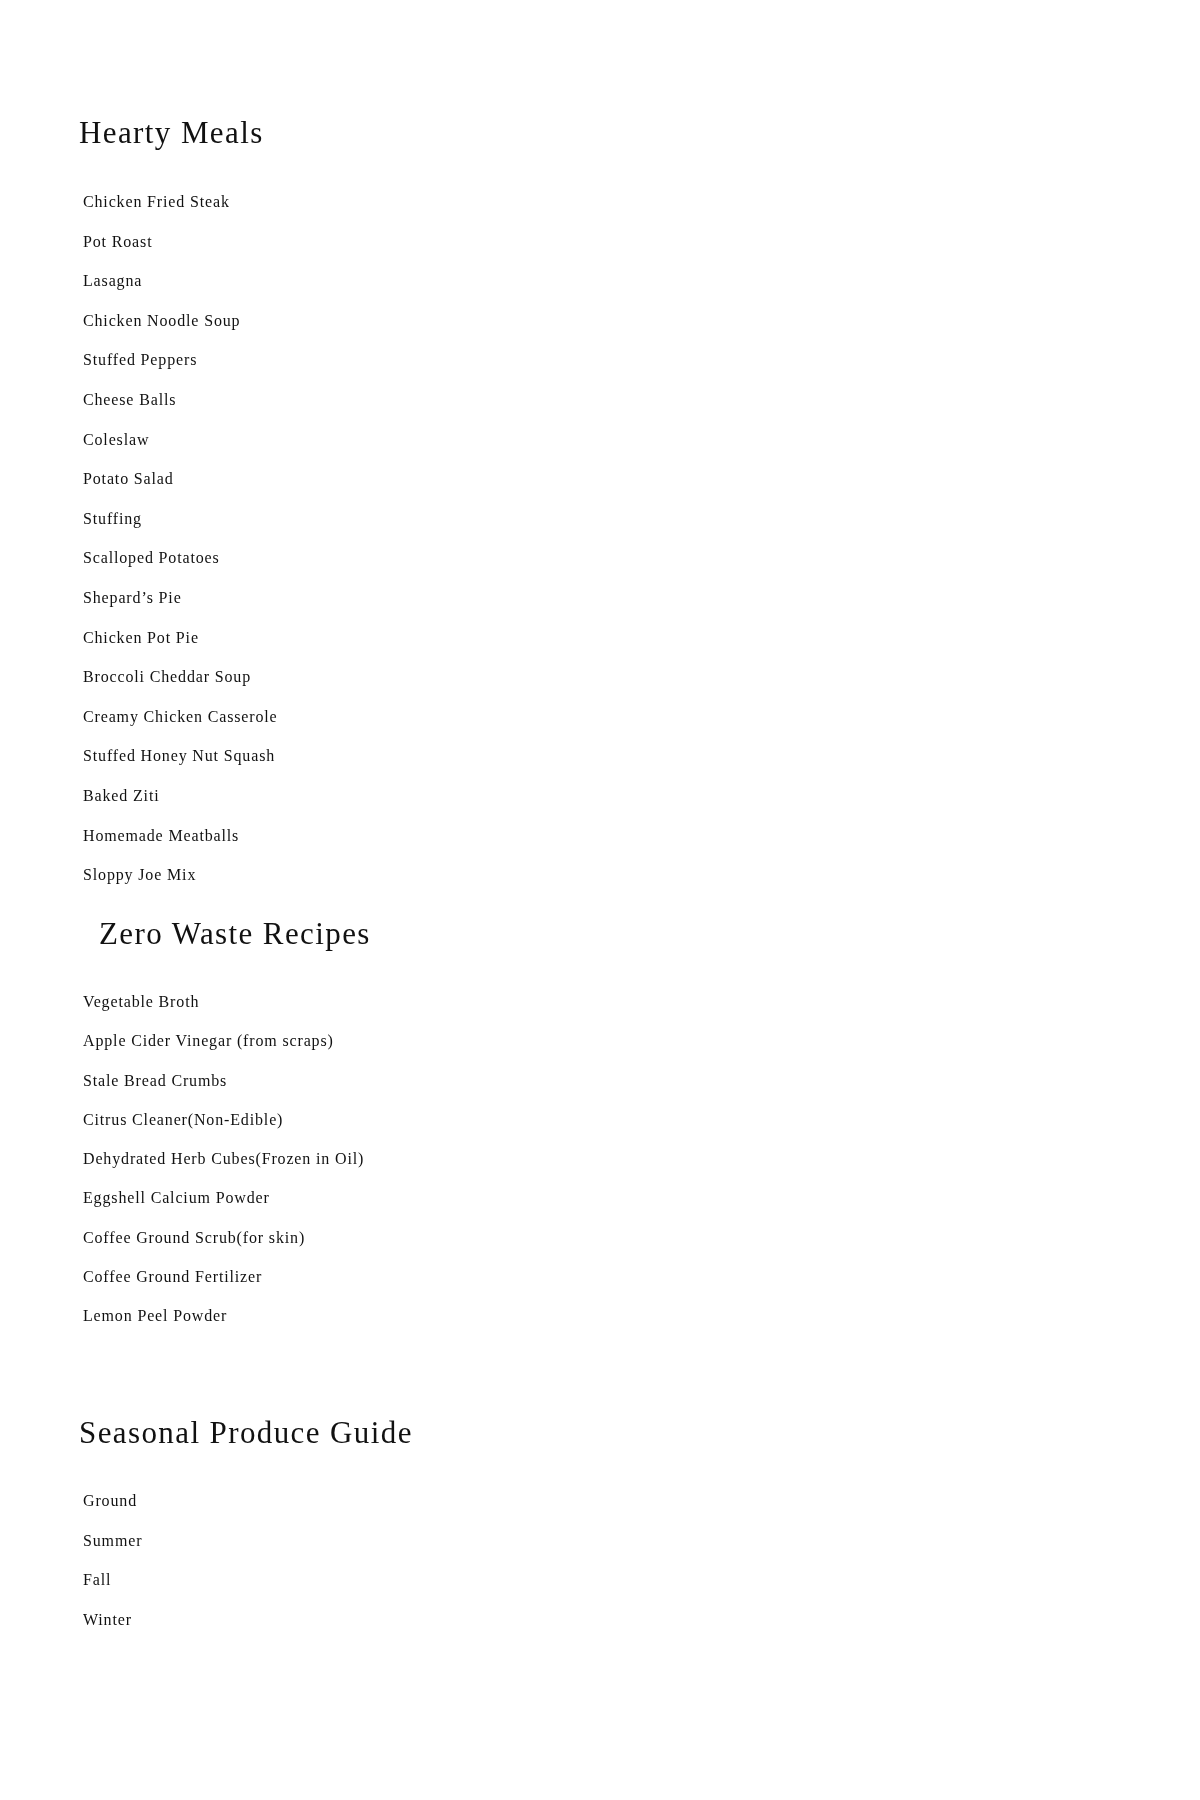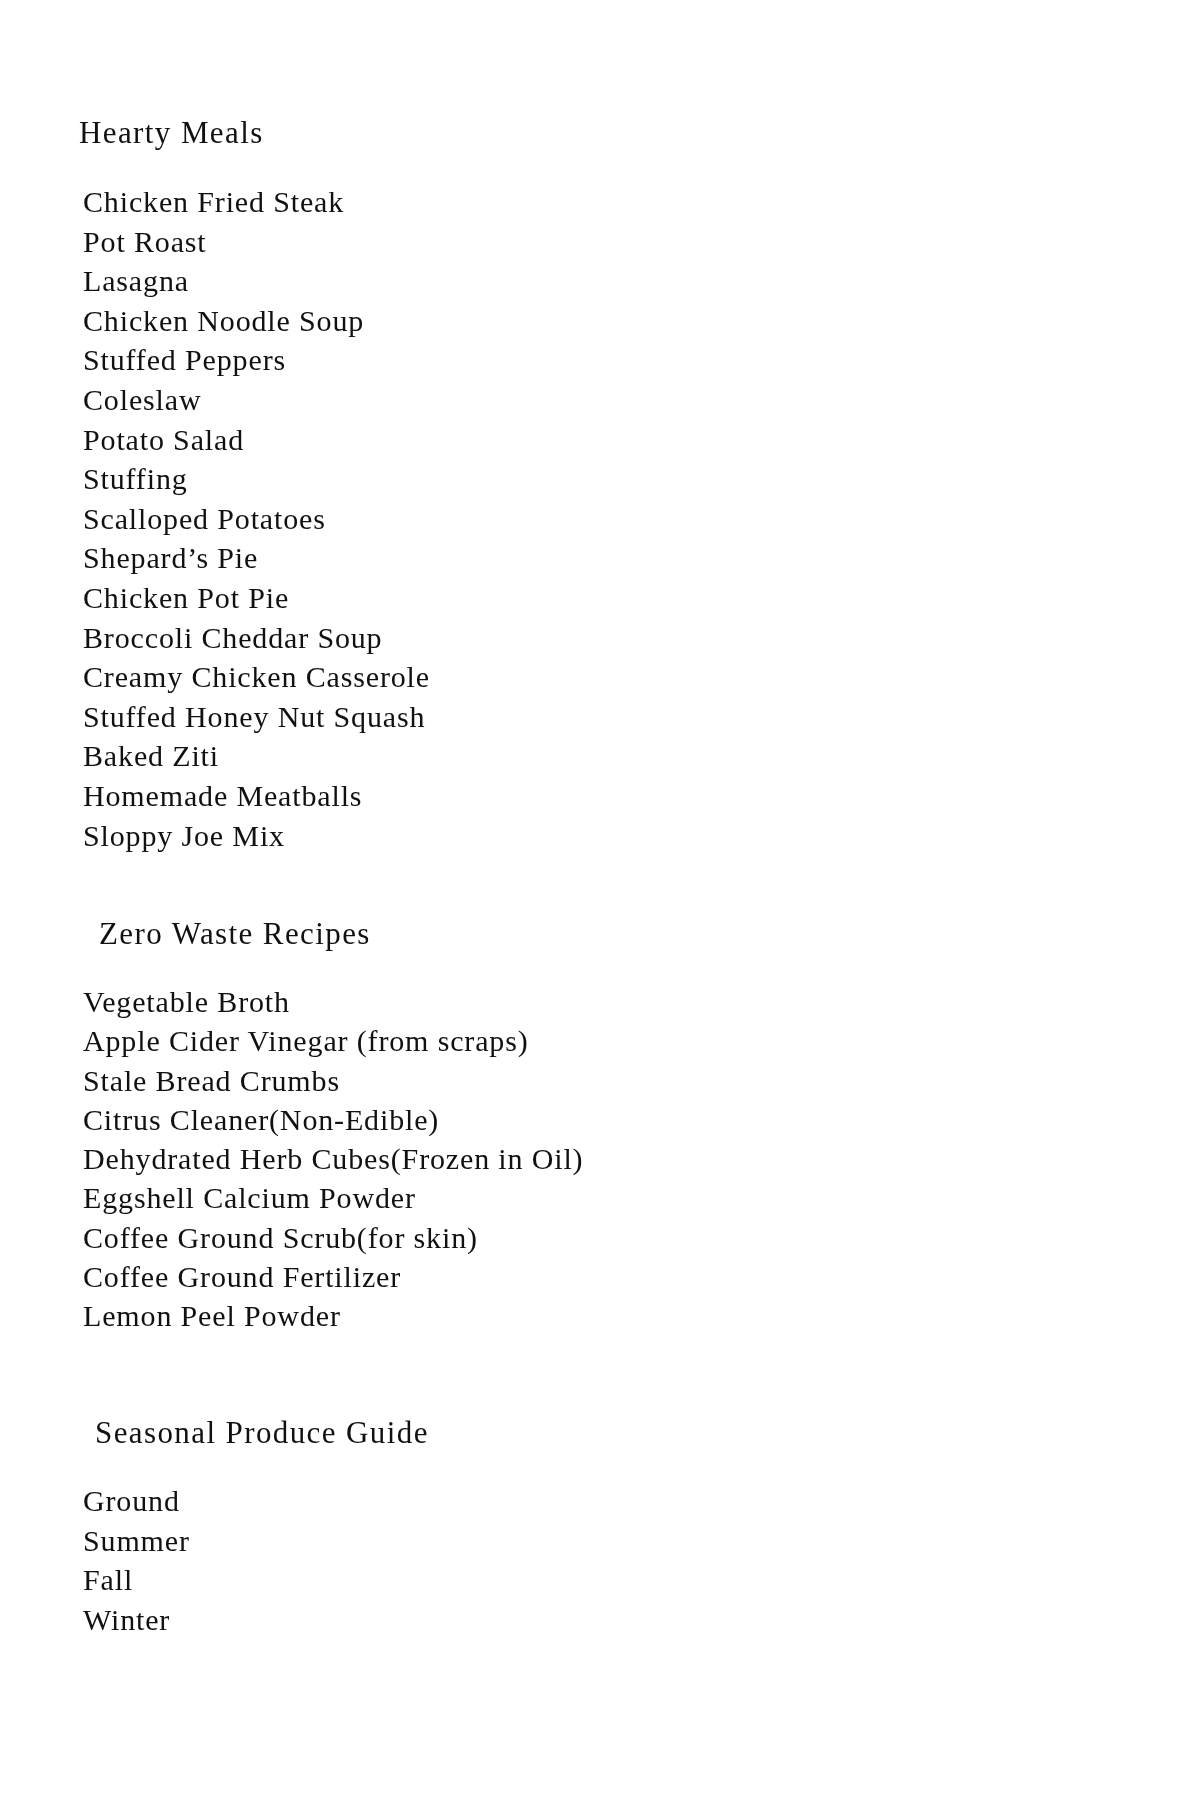--- a/index.html
+++ b/index.html
@@ -3,43 +3,44 @@
   <meta charset="utf-8">
   <style>
     html, body { margin: 0; padding: 0; background: #ffffff; }
     body { width: 1200px; height: 1800px; position: relative; overflow: hidden;
            font-family: "Liberation Serif", "DejaVu Serif", serif; color: #111111; }
     .page { position: absolute; left: 8px; top: 0; width: 1200px; height: 1800px; }
     .section { position: absolute; left: 0; width: 600px; }
     .heading { position: absolute; left: 71px; margin: 0; font-weight: normal;
                font-size: 31px; letter-spacing: 1.4px; line-height: 36px; white-space: nowrap; }
     .list { position: absolute; left: 75px; margin: 0; padding: 0; list-style: none; }
-    .list li { font-size: 30px; letter-spacing: 0.85px; line-height: 39.6px; height: 39.6px; white-space: nowrap; }
+    .list li { font-size: 16px; letter-spacing: 0.85px; line-height: 39.6px; height: 39.6px; white-space: nowrap; }
     #sec-hearty { top: 0; }
     #sec-hearty .heading { top: 115px; }
     #sec-hearty .list { top: 182px; }
     #sec-zero .heading { top: 916px; margin-left: 20px; }
     #sec-zero .list { top: 982px; }
     #sec-zero .list li { line-height: 39.3px; height: 39.3px; }
-    #sec-season .heading { top: 1415px; margin-left: 16px; }
+    #sec-season .heading { top: 1415px; }
     #sec-season .list { top: 1481px; }
   </style>
 </head>
 <body>
 
 <div class="page">
 
   <section class="section" id="sec-hearty">
     <h2 class="heading">Hearty Meals</h2>
     <ul class="list">
       <li>Chicken Fried Steak</li>
       <li>Pot Roast</li>
       <li>Lasagna</li>
       <li>Chicken Noodle Soup</li>
       <li>Stuffed Peppers</li>
+      <li>Cheese Balls</li>
       <li>Coleslaw</li>
       <li>Potato Salad</li>
       <li>Stuffing</li>
       <li>Scalloped Potatoes</li>
       <li>Shepard’s Pie</li>
       <li>Chicken Pot Pie</li>
       <li>Broccoli Cheddar Soup</li>
       <li>Creamy Chicken Casserole</li>
       <li>Stuffed Honey Nut Squash</li>
       <li>Baked Ziti</li>

